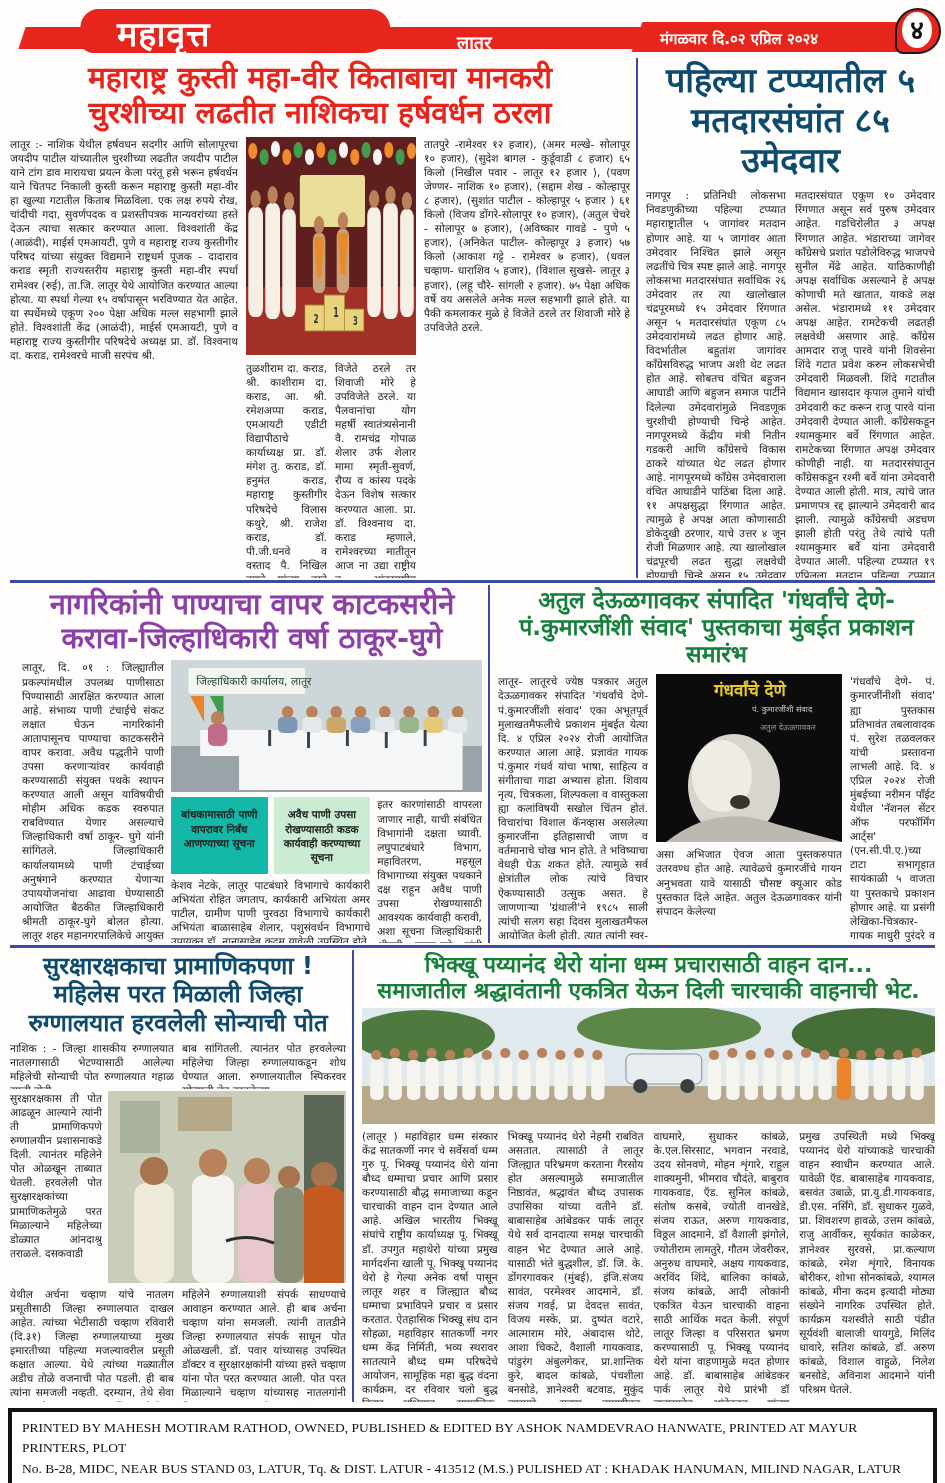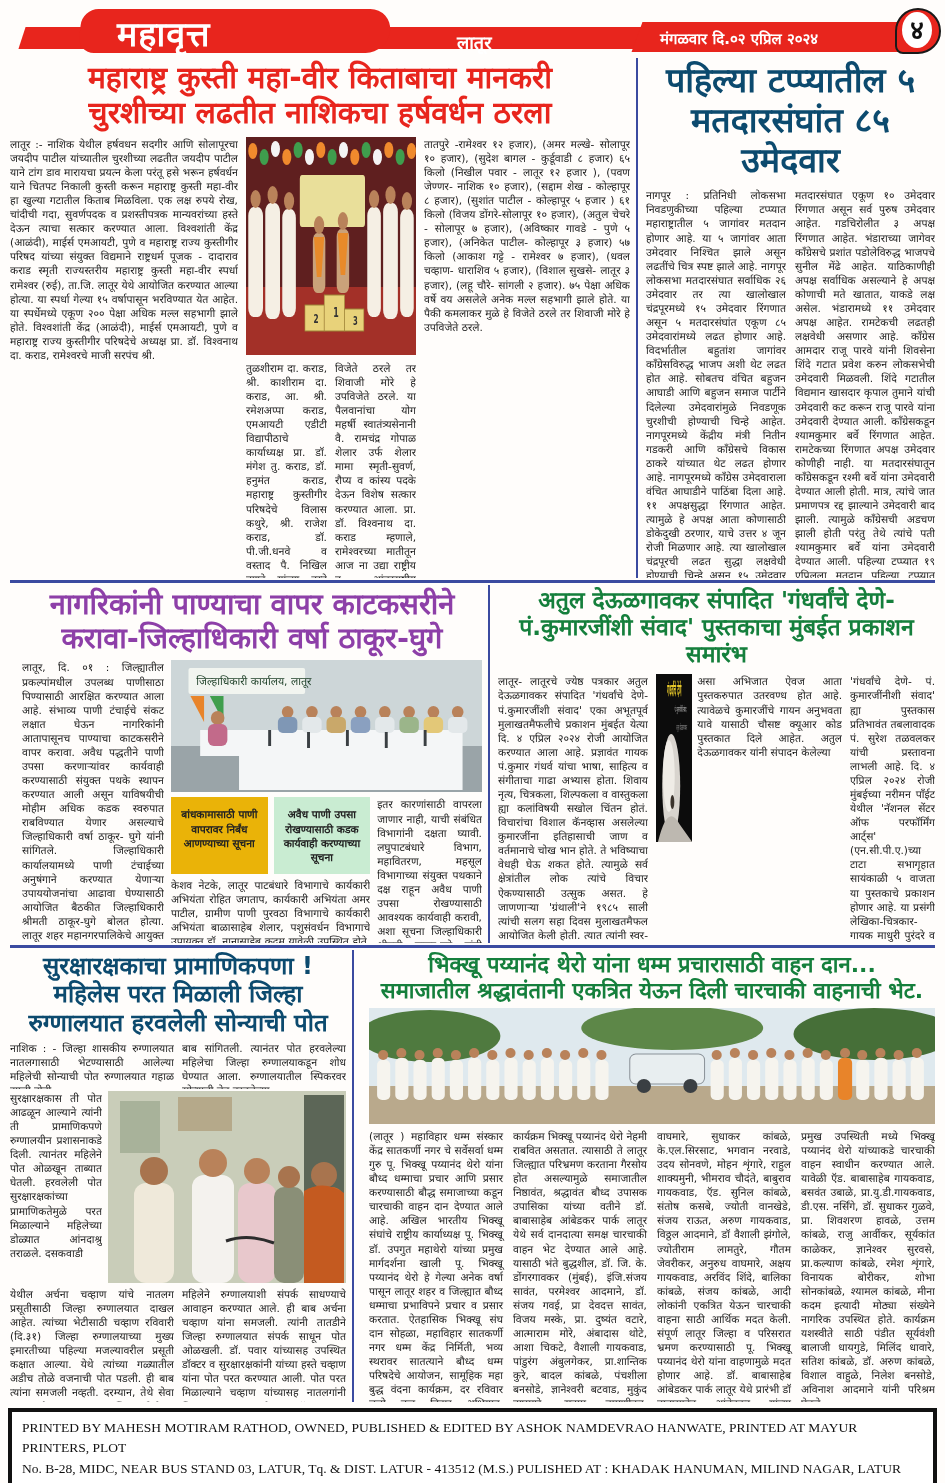--- a/index.html
+++ b/index.html
@@ -53,45 +53,45 @@
   .art-water { width:468px; padding:2px 6px 0 2px; display:flex; flex-direction:column;margin-left:12px; }
   .art-water .hl { font-size:29px; }
   .wa-body { display:flex; gap:7px; margin-top:5px; flex:1; overflow:hidden; }
   .wa-colA { width:142px; }
   .wa-right { flex:1; display:flex; flex-direction:column; gap:5px; }
   .wa-photo { height:132px; }
   .wa-lower { display:flex; gap:7px; flex:1; overflow:hidden; }
   .wa-lower-left { flex:1.9; }
   .wa-boxes { display:flex; gap:6px; margin-bottom:4px; }
   .notice-box { flex:1; font-size:10.5px; font-weight:bold; text-align:center; padding:10px 6px; line-height:1.35; color:#222; }
-  .notice-box.gray  { background:#eab308; }
+  .notice-box.gray  { background:#14b8a6; }
   .notice-box.green { background:#c9ecd2; }
   .wa-lower-right { flex:1; }
 
   .art-book { flex:1; padding:2px 2px 0 8px; display:flex; flex-direction:column; }
   .art-book .hl { font-size:23px; }
   .b-body { display:flex; gap:8px; margin-top:6px; flex:1; overflow:hidden; }
   .b-colA { width:150px; }
-  .b-mid { width:186px; display:flex; flex-direction:row; gap:5px; }
+  .b-mid { width:186px; display:flex; flex-direction:column; gap:5px; }
   .b-cover { height:168px; }
   .b-colC { flex:1; }
 
   
   .sec-bottom { height:452px; padding:0 8px; }
   .art-necklace { width:344px; padding:2px 6px 0 2px; display:flex; flex-direction:column; }
   .art-necklace .hl { font-size:24px; }
   .n-intro { display:flex; gap:8px; margin-top:4px; height:48px; overflow:hidden; }
   .n-intro > div { flex:1; }
   .n-mid { display:flex; gap:6px; margin-top:2px; }
   .n-side { width:92px; height:192px; }
   .n-photo { flex:1; height:192px; }
   .n-bottom { display:flex; gap:8px; margin-top:4px; flex:1; overflow:hidden; }
   .n-bottom > div { flex:1; }
 
-  .art-vehicle { flex:1; padding:2px 2px 0 15px; display:flex; flex-direction:column; }
+  .art-vehicle { flex:1; padding:2px 2px 0 8px; display:flex; flex-direction:column; }
   .art-vehicle .hl { font-size:22px; }
   .v-photo { height:116px; margin-top:4px; }
   .v-cols { margin-top:5px; flex:1; overflow:hidden; column-count:4; column-gap:10px; }
 
   
   .imprint { margin:6px 8px 0 8px; border:4px solid #111; background:#ffffff; padding:6px 10px; font-family:"Liberation Serif", serif; font-size:13.5px; line-height:1.5; color:#111; }
 </style>
 </head>
 <body>
 

